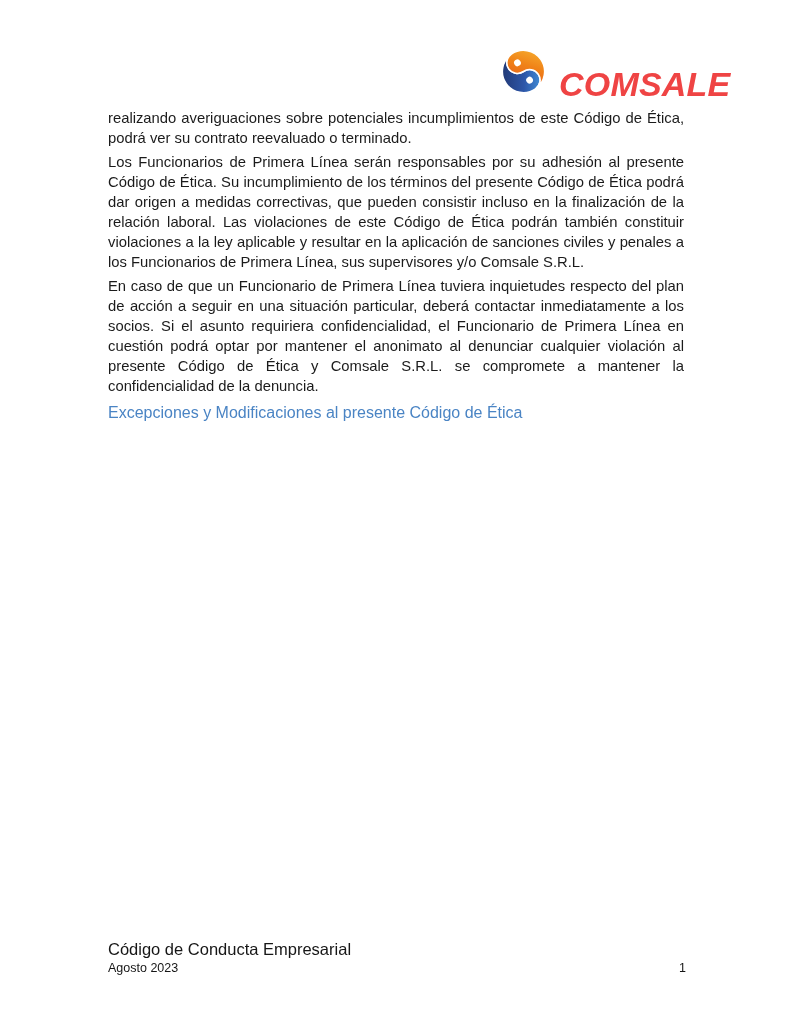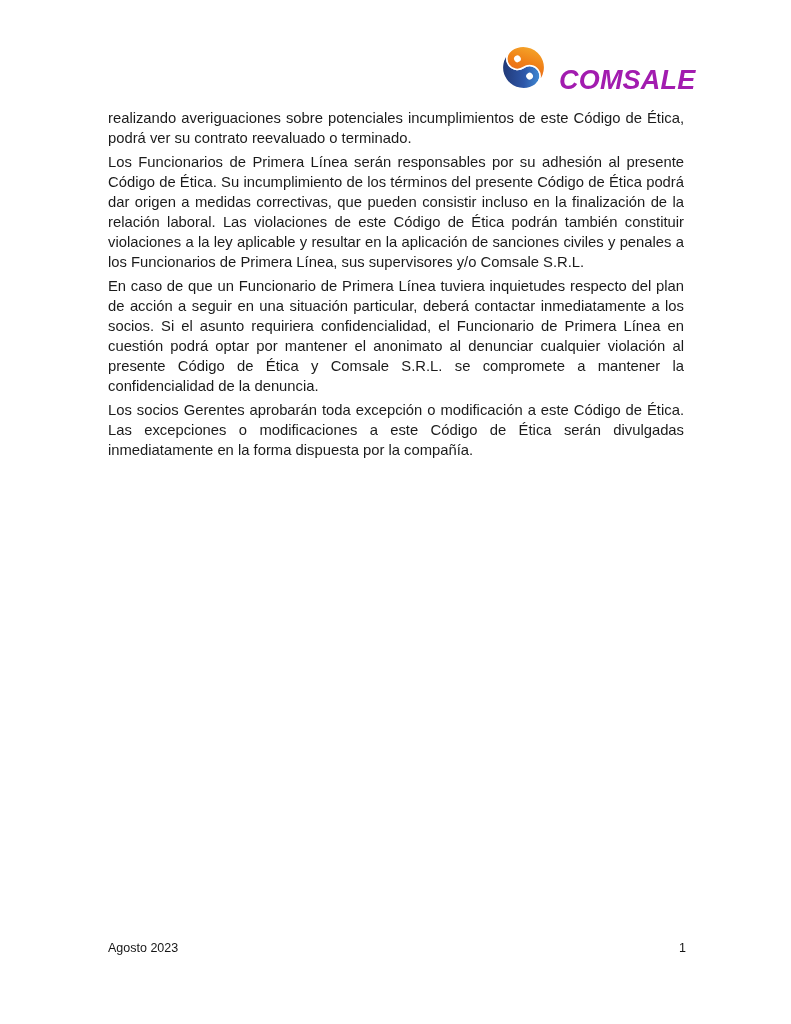--- a/index.html
+++ b/index.html
@@ -23,25 +23,25 @@
     display: flex;
     align-items: center;
     gap: 13px;
   }
   .swirl {
     width: 45px;
     height: 45px;
     flex: 0 0 auto;
   }
   .brand {
-    font-size: 27px;
+    font-size: 34px;
     font-weight: 700;
     font-style: italic;
     letter-spacing: 0.2px;
-    color: #a21caf;
+    color: #ef4444;
     white-space: nowrap;
     margin-top: 26px;
   }
   
   .content {
     position: absolute;
     left: 108px;
     top: 108px;
     width: 576px;
     font-size: 14.8px;
@@ -108,23 +108,24 @@
         <circle cx="50" cy="26.5" r="7.5" fill="#ffffff"></circle>
       </g>
     </svg>
     <span class="brand">COMSALE</span>
   </header>
 
   <main class="content">
     <p>realizando averiguaciones sobre potenciales incumplimientos de este Código de Ética, podrá ver su contrato reevaluado o terminado.</p>
     <p>Los Funcionarios de Primera Línea serán responsables por su adhesión al presente Código de Ética. Su incumplimiento de los términos del presente Código de Ética podrá dar origen a medidas correctivas, que pueden consistir incluso en la finalización de la relación laboral. Las violaciones de este Código de Ética podrán también constituir violaciones a la ley aplicable y resultar en la aplicación de sanciones civiles y penales a los Funcionarios de Primera Línea, sus supervisores y/o Comsale S.R.L.</p>
     <p>En caso de que un Funcionario de Primera Línea tuviera inquietudes respecto del plan de acción a seguir en una situación particular, deberá contactar inmediatamente a los socios. Si el asunto requiriera confidencialidad, el Funcionario de Primera Línea en cuestión podrá optar por mantener el anonimato al denunciar cualquier violación al presente Código de Ética y Comsale S.R.L. se compromete a mantener la confidencialidad de la denuncia.</p>
-    <p>Los socios Gerentes aprobarán toda excepción o modificación a este Código de Ética. Las excepciones o modificaciones a este Código de Ética serán divulgadas inmediatamente en la forma dispuesta por la compañía.</p>
+    <h2 class="section-heading">Excepciones y Modificaciones al presente Código de Ética</h2>
   </main>
 
   <footer class="footer">
+    <div class="footer-title">Código de Conducta Empresarial</div>
     <div class="footer-row">
       <span>Agosto 2023</span>
       <span>1</span>
     </div>
   </footer>
 
 </div>
 
 </body></html>

